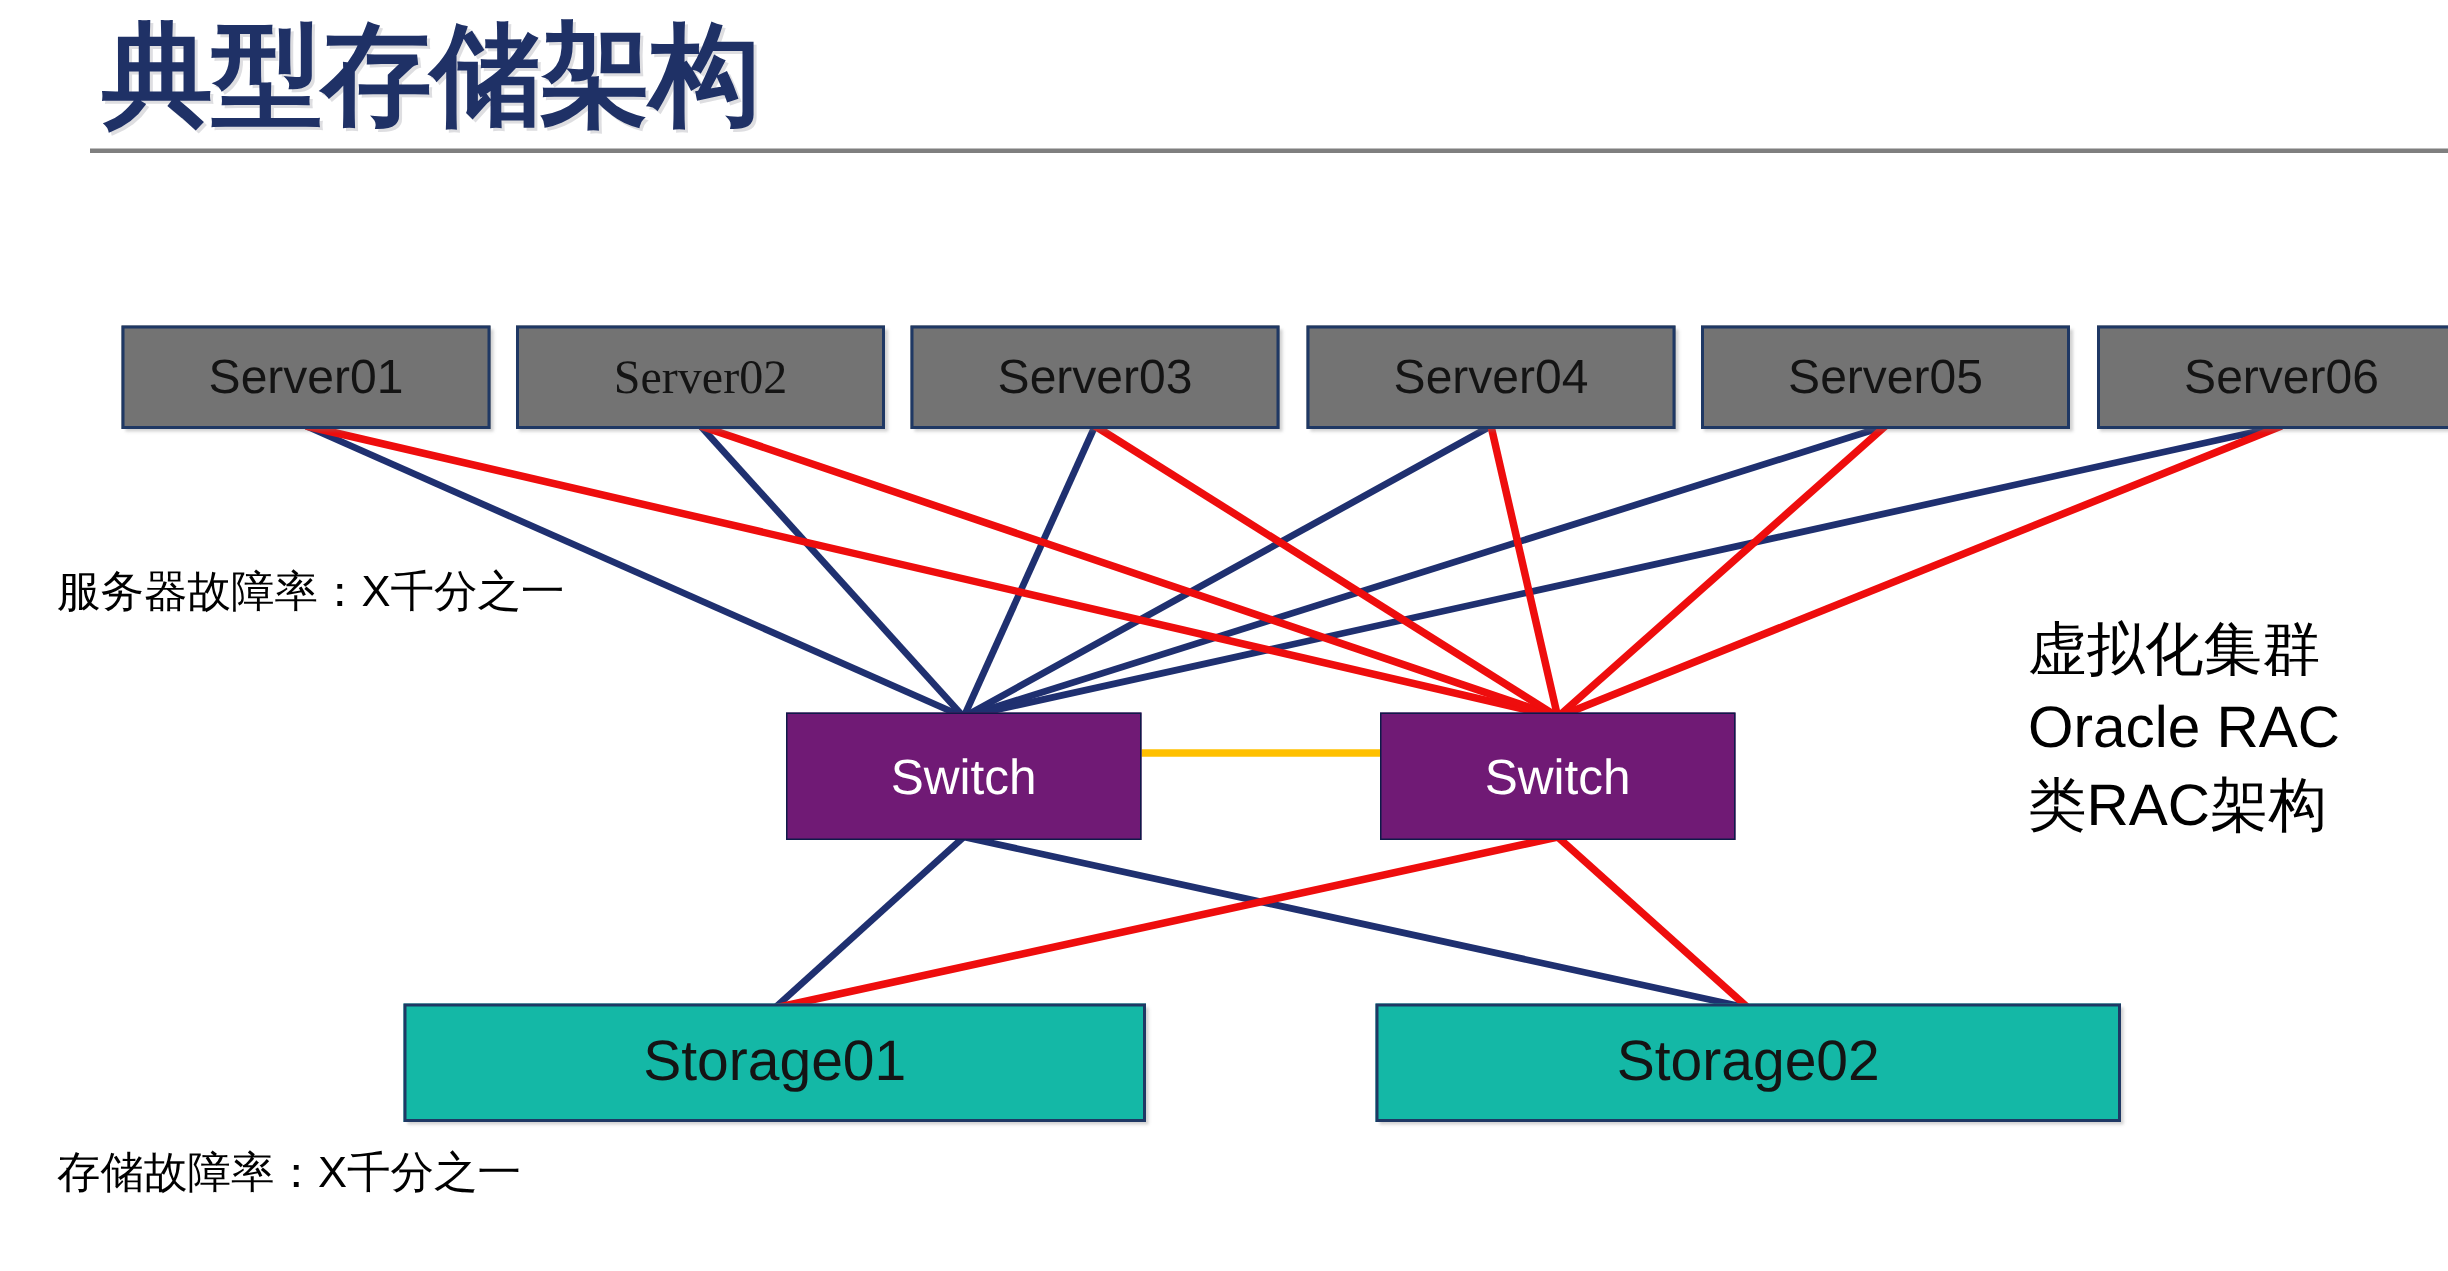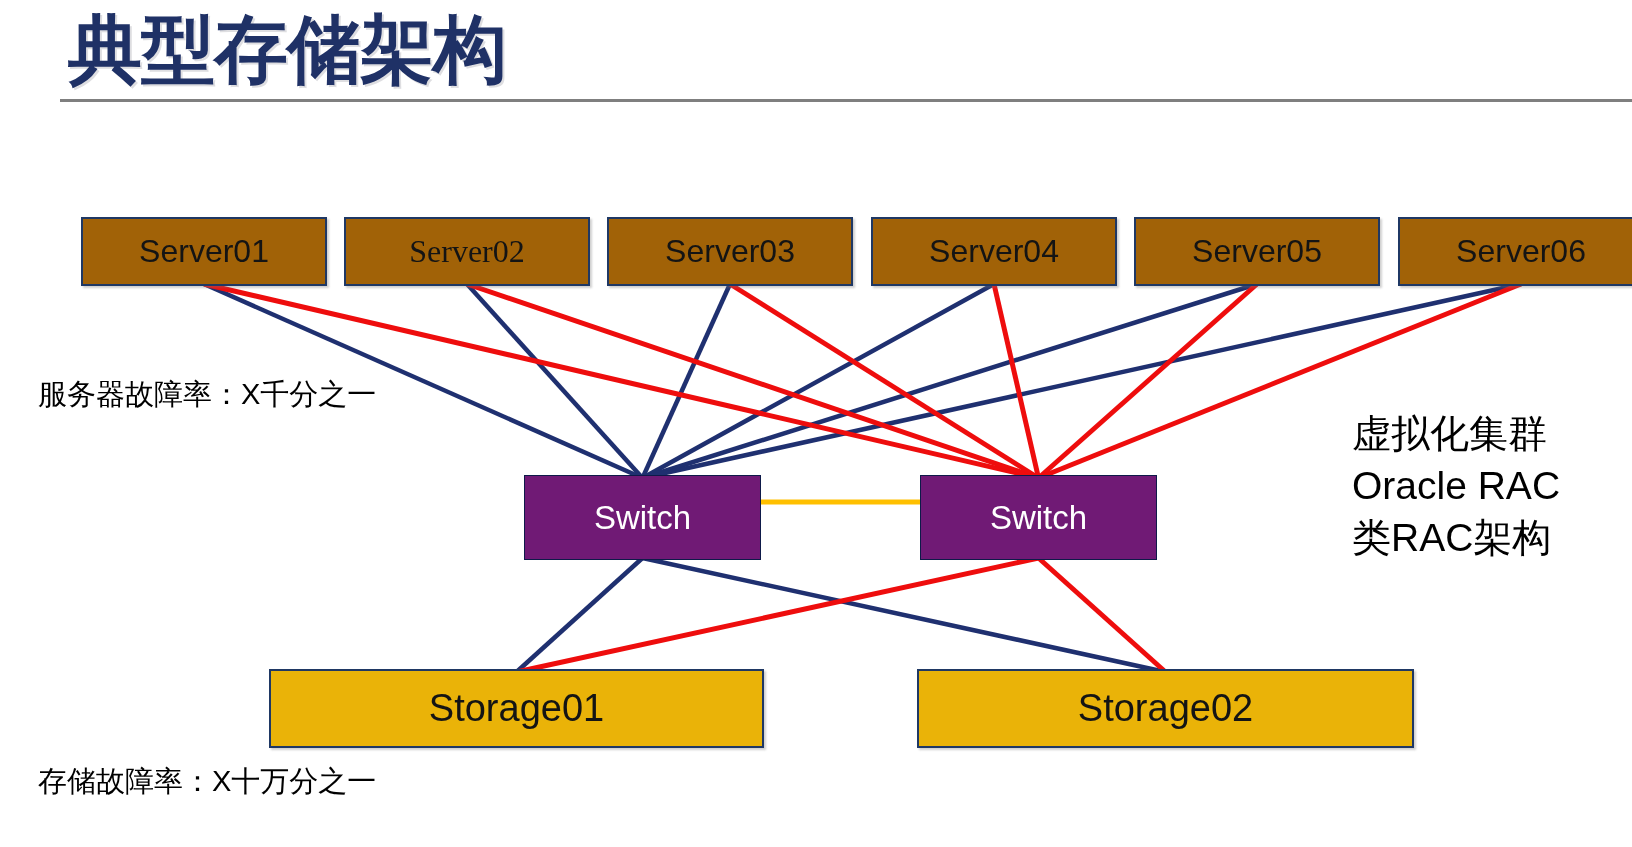--- a/index.html
+++ b/index.html
@@ -25,40 +25,40 @@
     position:absolute;left:0;top:0;width:1632px;height:847px;
     z-index:1;
   }
   .node{
     position:absolute;z-index:2;
     display:flex;align-items:center;justify-content:center;
     box-sizing:border-box;
   }
   .server{
     top:217px;width:246px;height:69px;
-    background:#a16207;border:2px solid #1f3864;
+    background:#737373;border:2px solid #1f3864;
     font-size:32px;color:#141414;
     box-shadow:2px 2px 2px rgba(120,120,120,0.35);
   }
   #node-server01{left:47px;}
   #node-server02{left:310px;font-family:Liberation Serif, serif;}
   #node-server03{left:573px;}
   #node-server04{left:837px;}
   #node-server05{left:1100px;}
   #node-server06{left:1364px;}
   .switch{
     top:475px;width:237px;height:85px;
     background:#701a75;border:1px solid #0e1a49;
     font-size:33px;color:#ffffff;
   }
   #node-switch-a{left:490px;}
   #node-switch-b{left:886px;}
   .storage{
     top:669px;height:79px;
-    background:#eab308;border:2px solid #1f3864;
+    background:#14b8a6;border:2px solid #1f3864;
     font-size:38px;color:#141414;
     box-shadow:2px 2px 2px rgba(120,120,120,0.35);
   }
   #node-storage01{left:235px;width:495px;}
   #node-storage02{left:883px;width:497px;}
   .note{
     position:absolute;color:#000000;z-index:3;
     font-size:29px;
   }
   #server-failure-note{left:4px;top:375px;}
@@ -123,21 +123,21 @@
   </div>
 
   <div class="node storage" id="node-storage01">
     <span>Storage01</span>
   </div>
   <div class="node storage" id="node-storage02">
     <span>Storage02</span>
   </div>
 
   <div class="note" id="server-failure-note">服务器故障率：X千分之一</div>
-  <div class="note" id="storage-failure-note">存储故障率：X十万分之一</div>
+  <div class="note" id="storage-failure-note">存储故障率：X千分之一</div>
 
   <div class="note" id="right-note">
     <div>虚拟化集群</div>
     <div>Oracle RAC</div>
     <div>类RAC架构</div>
   </div>
 
 </div>
 
 </body></html>

